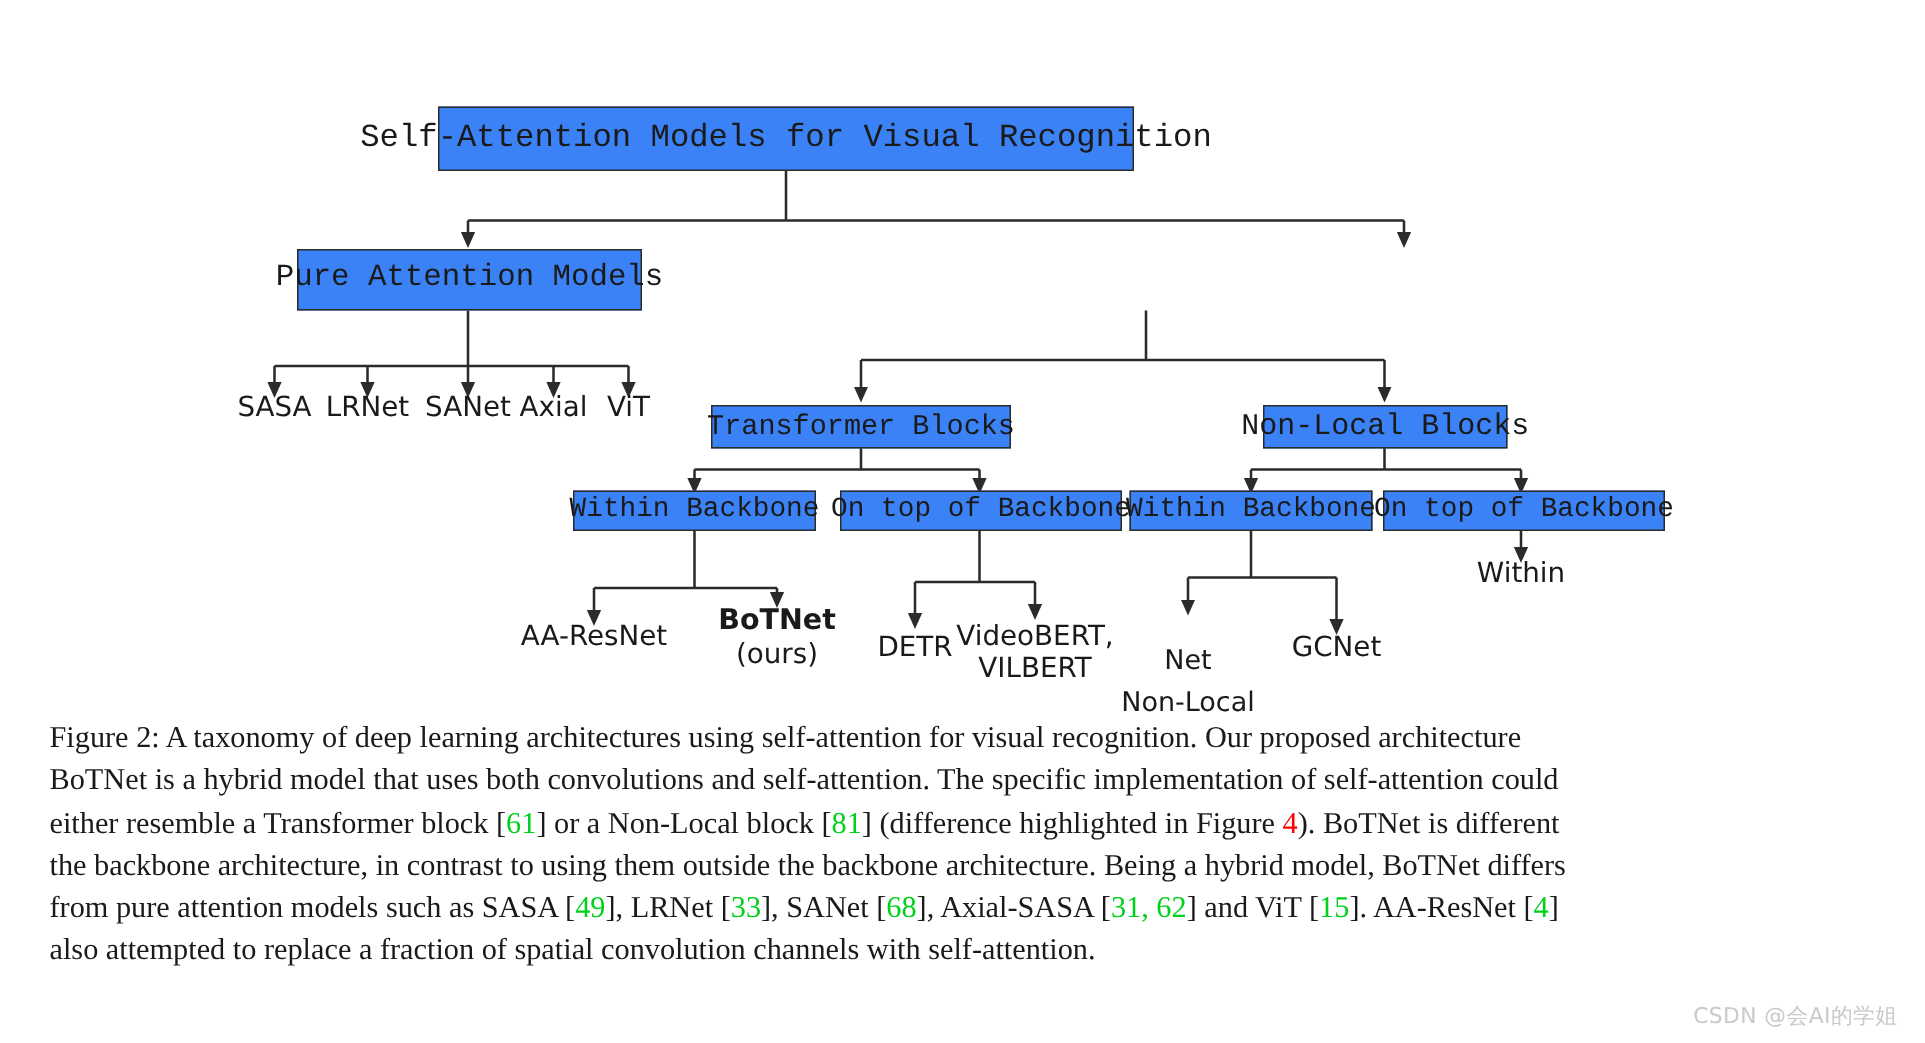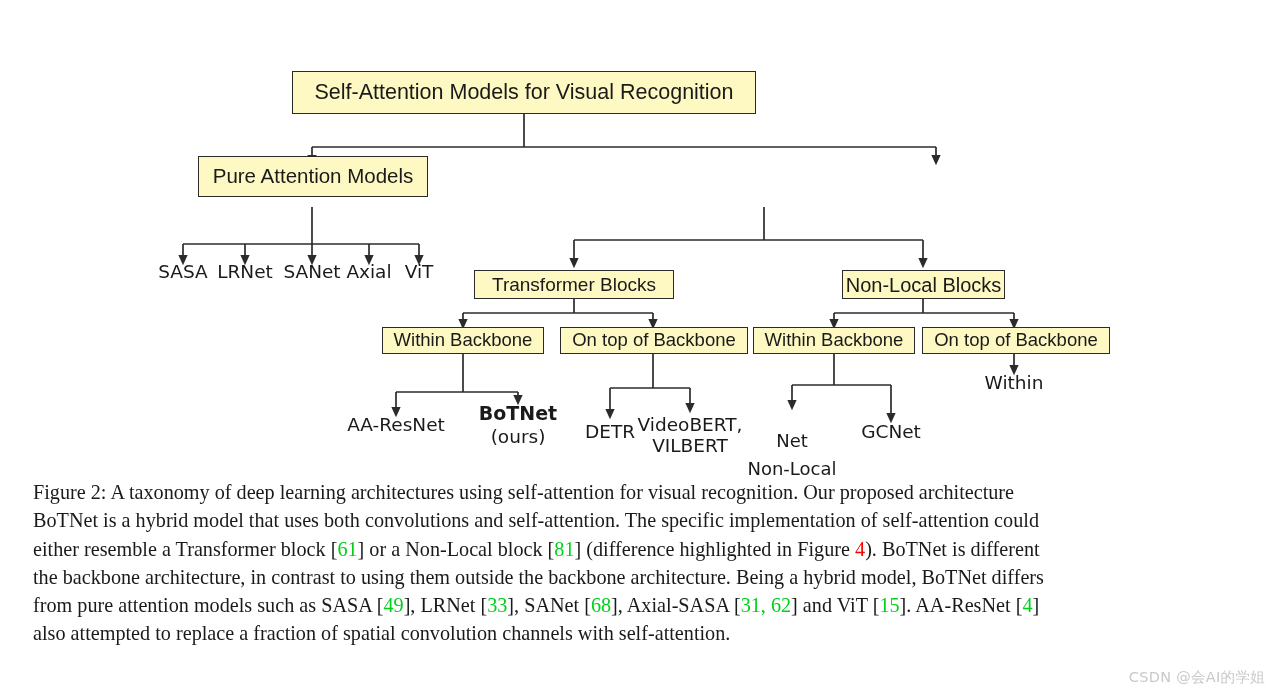--- a/index.html
+++ b/index.html
@@ -23,22 +23,22 @@
   #diagram-svg {
     position: absolute;
     left: 0; top: 0;
     width: 1283px;
     height: 470px;
   }
   .node-box {
     position: absolute;
     box-sizing: border-box;
     border: 1.6px solid #2b2b2b;
-    background: #fef9c3;
-    font-family: Liberation Sans, sans-serif;
+    background: #3b82f6;
+    font-family: Liberation Mono, monospace;
     color: #1a1a1a;
     display: flex;
     align-items: center;
     justify-content: center;
     white-space: nowrap;
     line-height: 1;
   }
   .leaf-label {
     position: absolute;
     font-family: "DejaVu Sans", sans-serif;
@@ -132,21 +132,21 @@
       <path d="M792,385 L891,385"></path>
       <path d="M792,385 L792,405" marker-end="url(#arrowhead)"></path>
       <path d="M891,385 L891,418" marker-end="url(#arrowhead)"></path>
 
       <path d="M1014,354 L1014,370" marker-end="url(#arrowhead)"></path>
     </g>
   </svg>
 
   <div class="node-box" style="left:292px; top:71px; width:464px; height:43px; font-size:21.5px;">Self-Attention Models for Visual Recognition</div>
 
-  <div class="node-box" style="left:198px; top:156px; width:230px; height:41px; font-size:20.5px;">Pure Attention Models</div>
+  <div class="node-box" style="left:198px; top:166px; width:230px; height:41px; font-size:20.5px;">Pure Attention Models</div>
 
 
   <div class="node-box" style="left:474px; top:270px; width:200px; height:29px; font-size:19px;">Transformer Blocks</div>
 
   <div class="node-box" style="left:842px; top:270px; width:163px; height:29px; font-size:20px;">Non-Local Blocks</div>
 
   <div class="node-box" style="left:382px; top:327px; width:162px; height:27px; font-size:18.5px;">Within Backbone</div>
 
   <div class="node-box" style="left:560px; top:327px; width:188px; height:27px; font-size:18.5px;">On top of Backbone</div>
 

